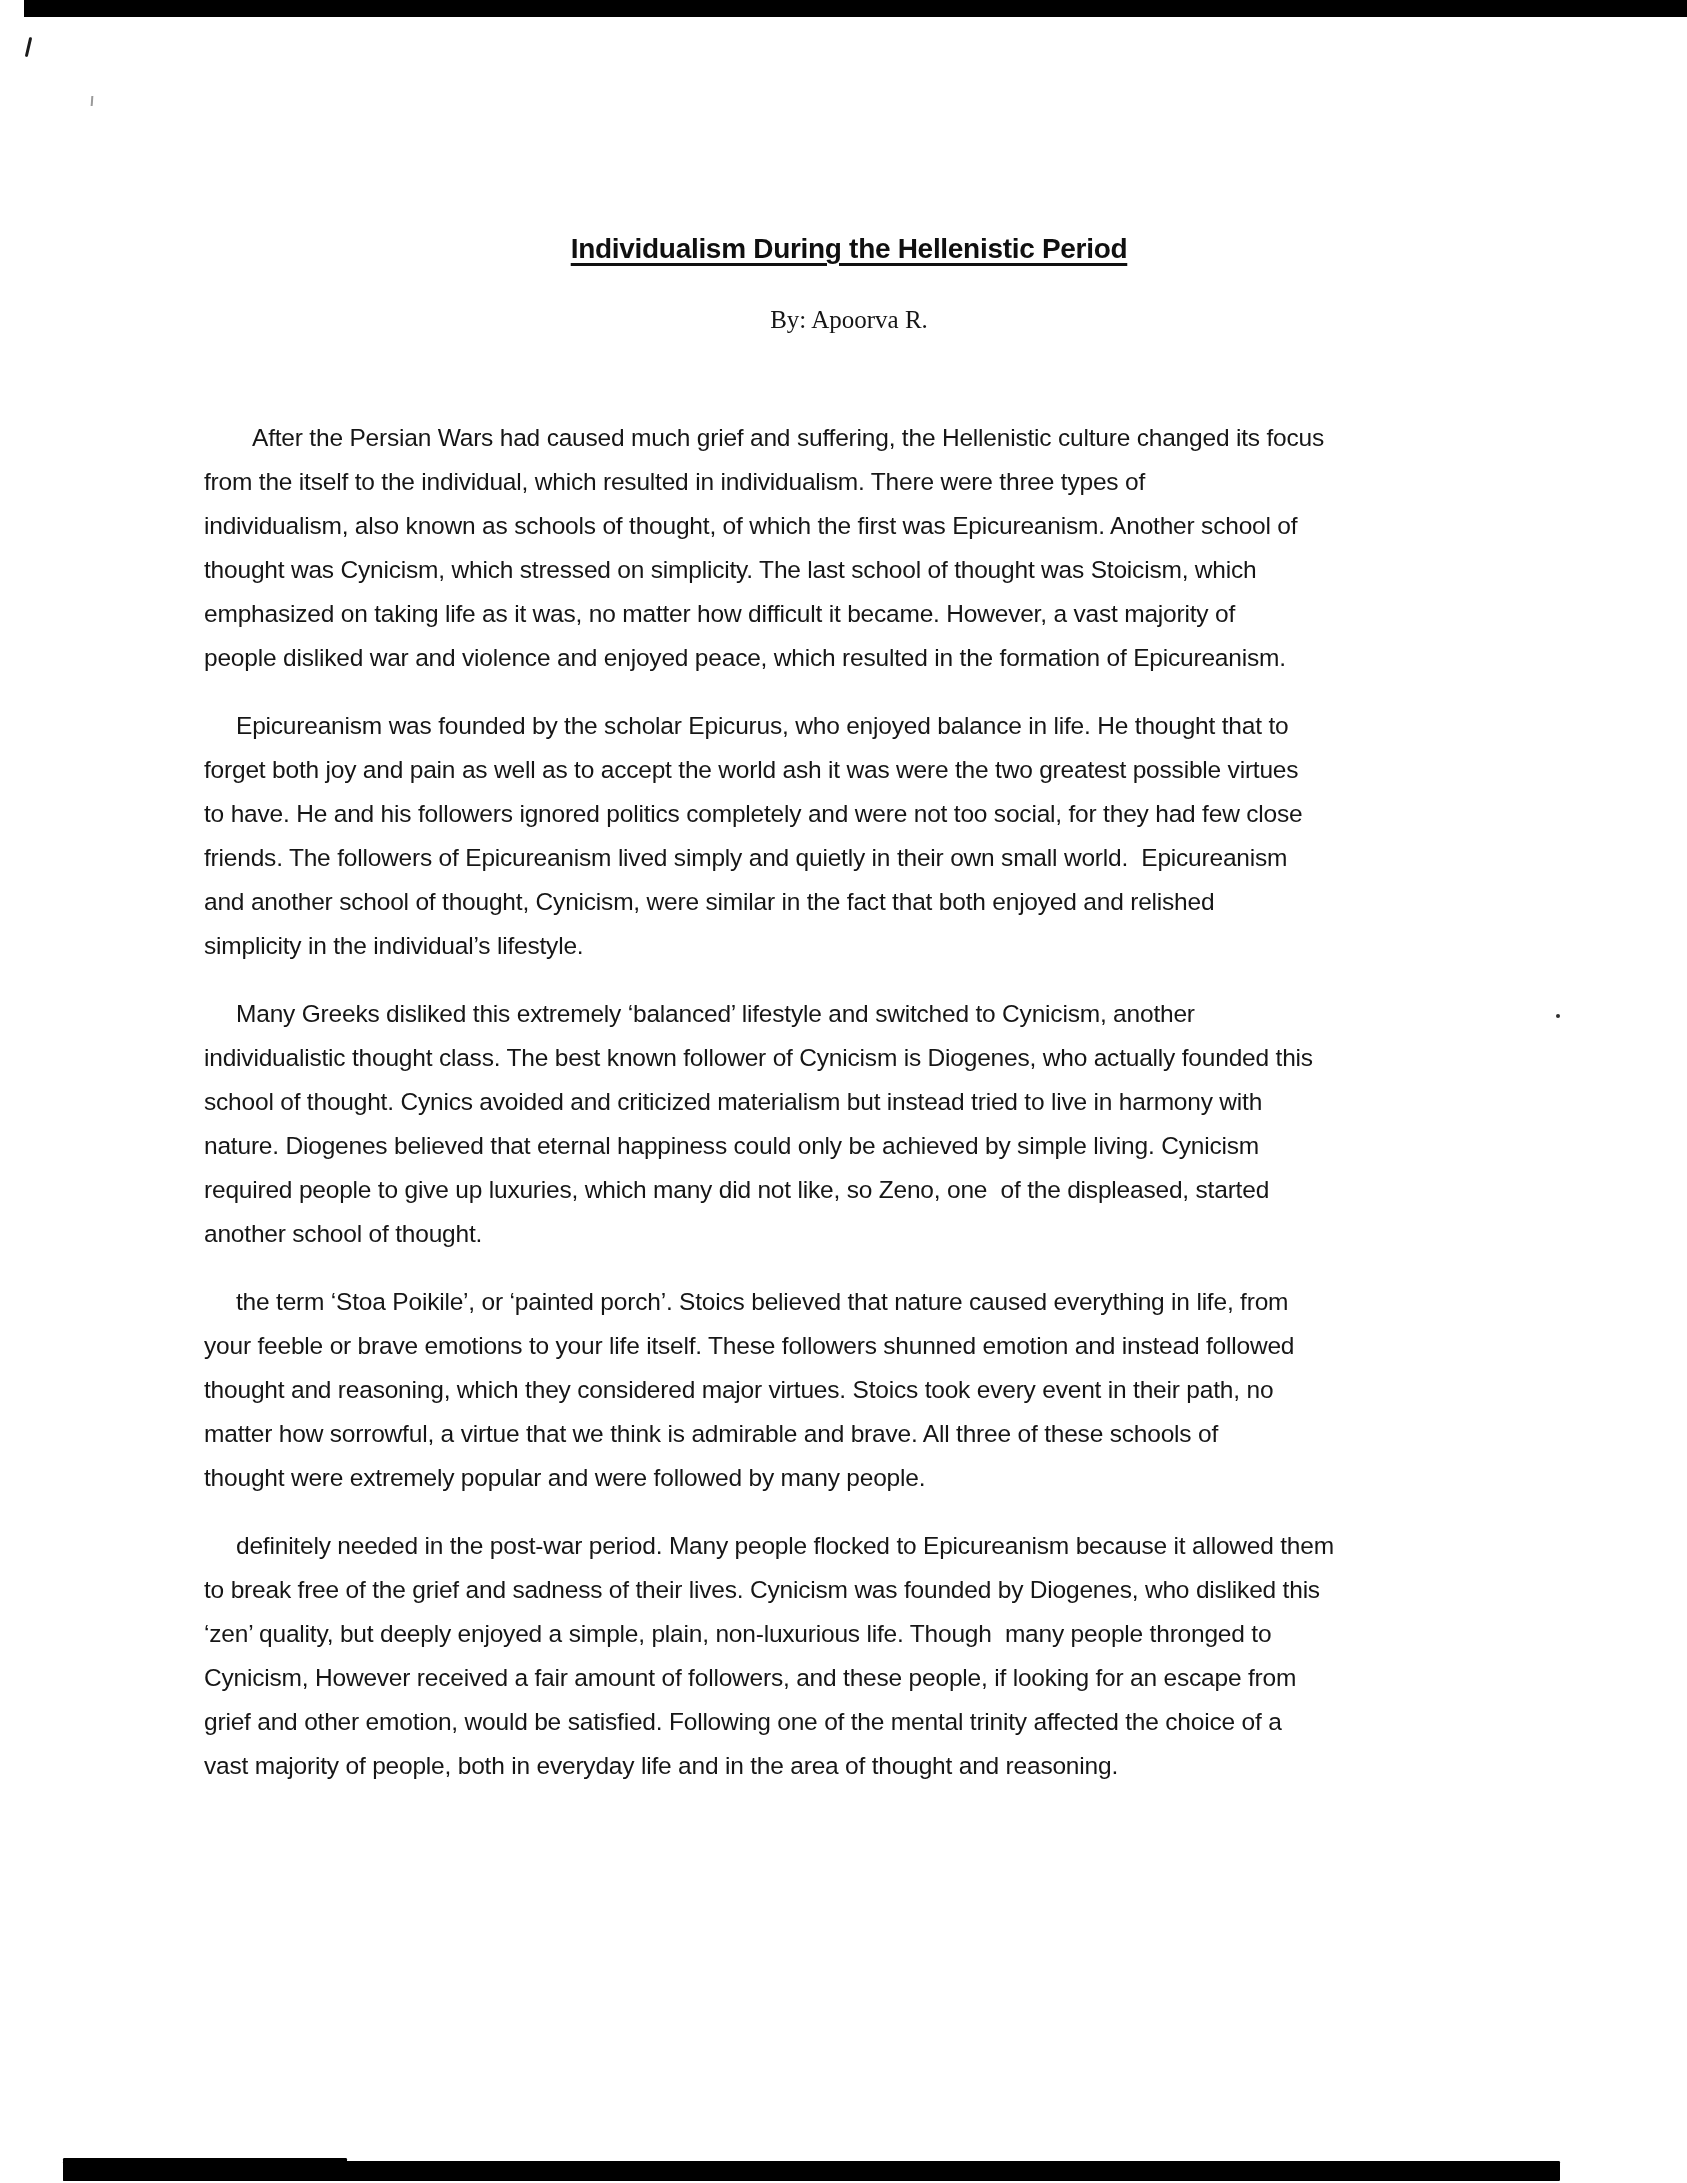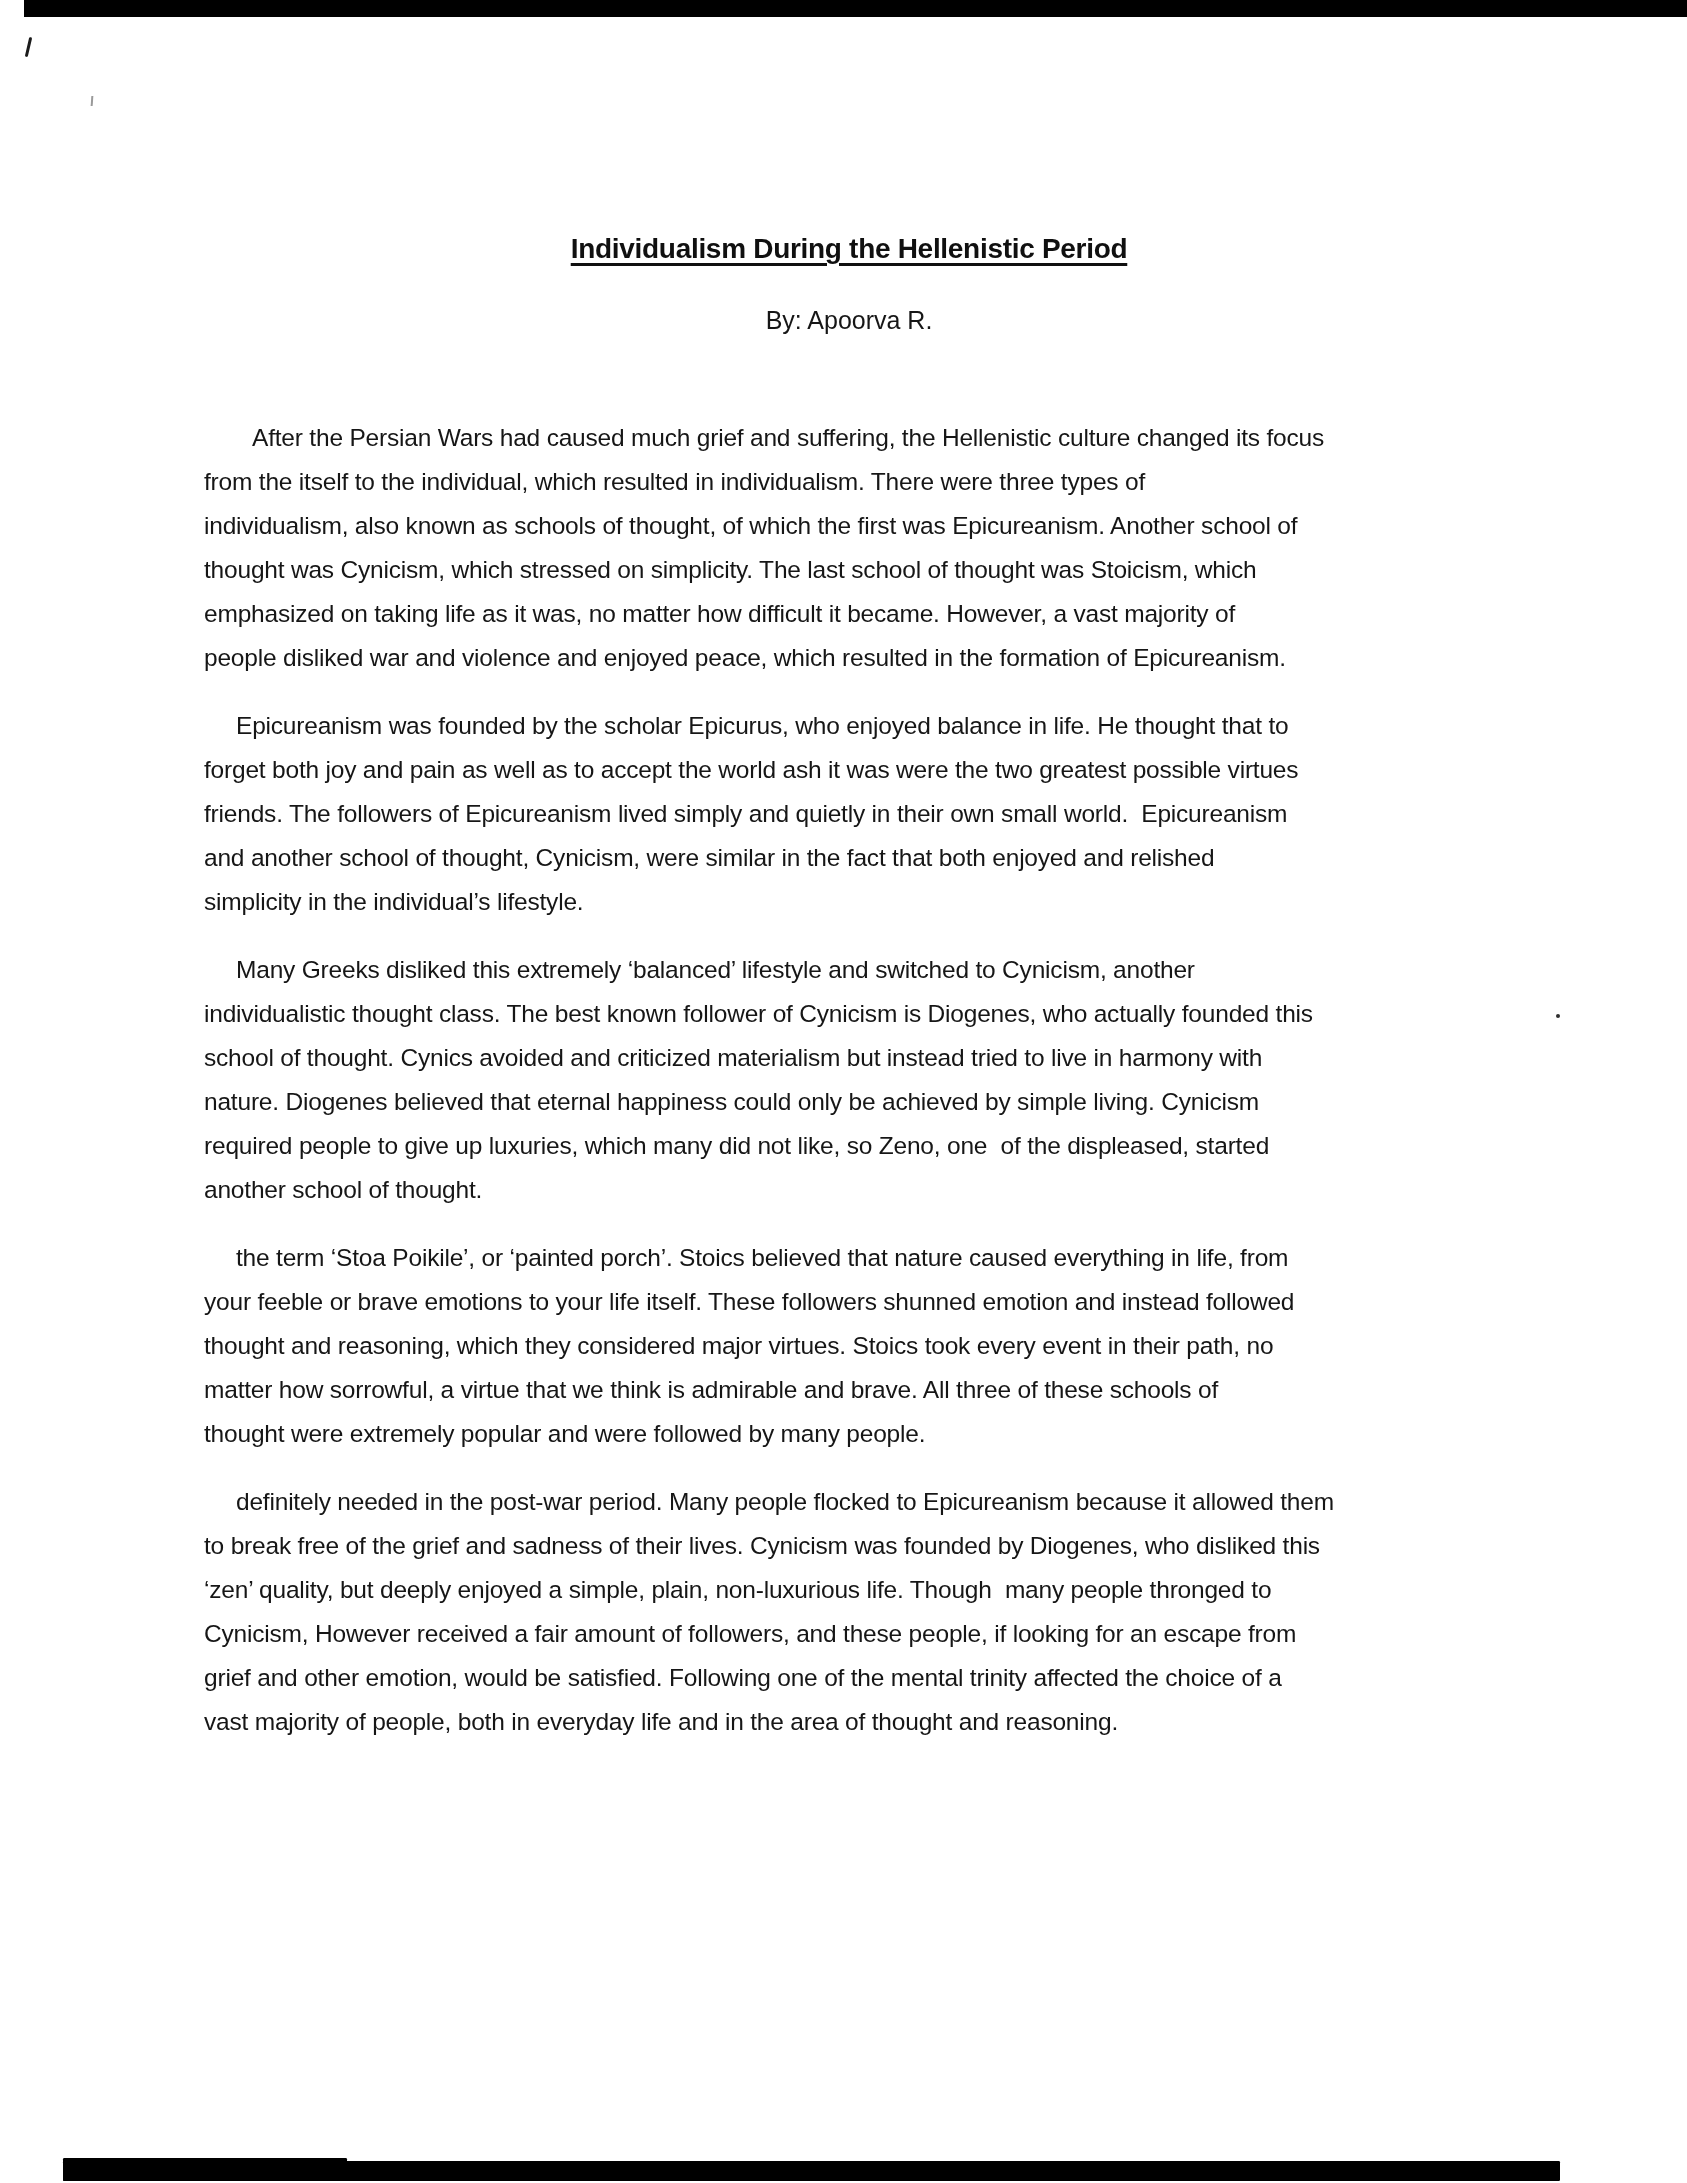--- a/index.html
+++ b/index.html
@@ -35,20 +35,21 @@
     text-decoration-thickness: 2.6px;
     text-underline-offset: 4.6px;
   }
   .byline {
     position: absolute;
     top: 306px;
     width: 100%;
     text-align: center;
     font-size: 25px;
     color: #161616;
+    font-family: Liberation Serif, serif;
   }
   .body { position: absolute; top: 380px; width: 100%; margin-top: 36px; }
   .para { margin: 0 0 24px 0; }
   .bl {
     white-space: pre;
     font-size: 24.5px;
     line-height: 44px;
     letter-spacing: -0.2px;
     color: #161616;
   }
@@ -72,20 +73,21 @@
           <div class="bl">After the Persian Wars had caused much grief and suffering, the Hellenistic culture changed its focus</div>
           <div class="bl">from the itself to the individual, which resulted in individualism. There were three types of</div>
           <div class="bl">individualism, also known as schools of thought, of which the first was Epicureanism. Another school of</div>
           <div class="bl">thought was Cynicism, which stressed on simplicity. The last school of thought was Stoicism, which</div>
           <div class="bl">emphasized on taking life as it was, no matter how difficult it became. However, a vast majority of</div>
           <div class="bl">people disliked war and violence and enjoyed peace, which resulted in the formation of Epicureanism.</div>
         </div>
         <div class="para">
           <div class="bl">Epicureanism was founded by the scholar Epicurus, who enjoyed balance in life. He thought that to</div>
           <div class="bl">forget both joy and pain as well as to accept the world ash it was were the two greatest possible virtues</div>
+          <div class="bl">to have. He and his followers ignored politics completely and were not too social, for they had few close</div>
           <div class="bl">friends. The followers of Epicureanism lived simply and quietly in their own small world.  Epicureanism</div>
           <div class="bl">and another school of thought, Cynicism, were similar in the fact that both enjoyed and relished</div>
           <div class="bl">simplicity in the individual’s lifestyle.</div>
         </div>
         <div class="para">
           <div class="bl">Many Greeks disliked this extremely ‘balanced’ lifestyle and switched to Cynicism, another</div>
           <div class="bl">individualistic thought class. The best known follower of Cynicism is Diogenes, who actually founded this</div>
           <div class="bl">school of thought. Cynics avoided and criticized materialism but instead tried to live in harmony with</div>
           <div class="bl">nature. Diogenes believed that eternal happiness could only be achieved by simple living. Cynicism</div>
           <div class="bl">required people to give up luxuries, which many did not like, so Zeno, one  of the displeased, started</div>

